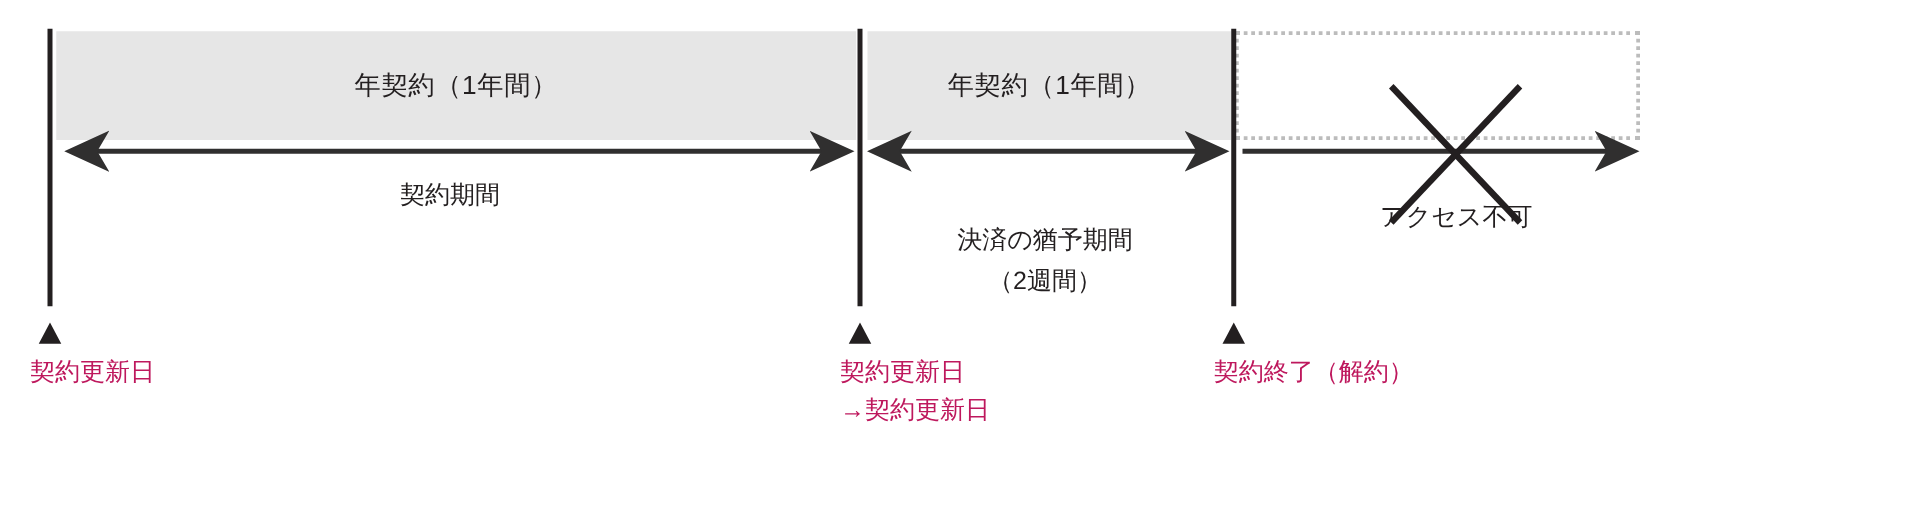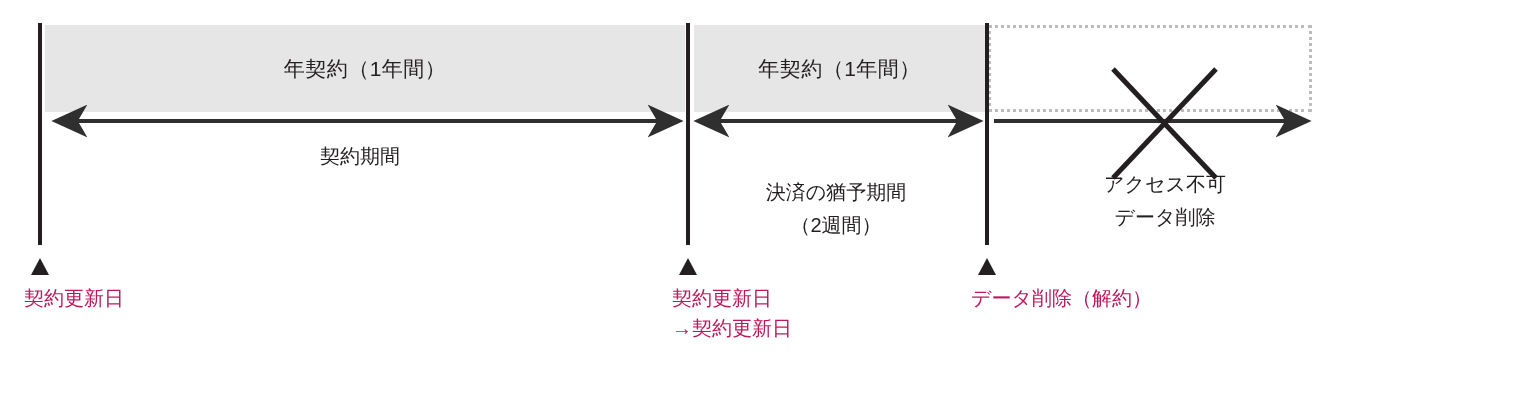--- a/index.html
+++ b/index.html
@@ -133,35 +133,34 @@
 
   <div class="span-text" style="left:360px; top:140px;">
     <div>契約期間</div>
   </div>
 
   <div class="span-text" style="left:836px; top:140px;margin-top:36px;">
     <div>決済の猶予期間</div>
     <div>（2週間）</div>
   </div>
 
-  <div class="span-text" style="left:1165px; top:168px;">
+  <div class="span-text" style="left:1165px; top:158px;">
     <div>アクセス不可</div>
-    <div>データ削除</div>
   </div>
 
   <div class="tri" style="left:31px; top:258px;"></div>
   <div class="tri" style="left:679px; top:258px;"></div>
   <div class="tri" style="left:978px; top:258px;"></div>
 
   <div class="caption" style="left:24px; top:283px;">
     <div>契約更新日</div>
   </div>
 
   <div class="caption" style="left:672px; top:283px;">
     <div>契約更新日</div>
     <div>→契約更新日</div>
   </div>
 
   <div class="caption" style="left:971px; top:283px;">
-    <div>データ削除（解約）</div>
+    <div>契約終了（解約）</div>
   </div>
 
 </div>
 
 </body></html>

